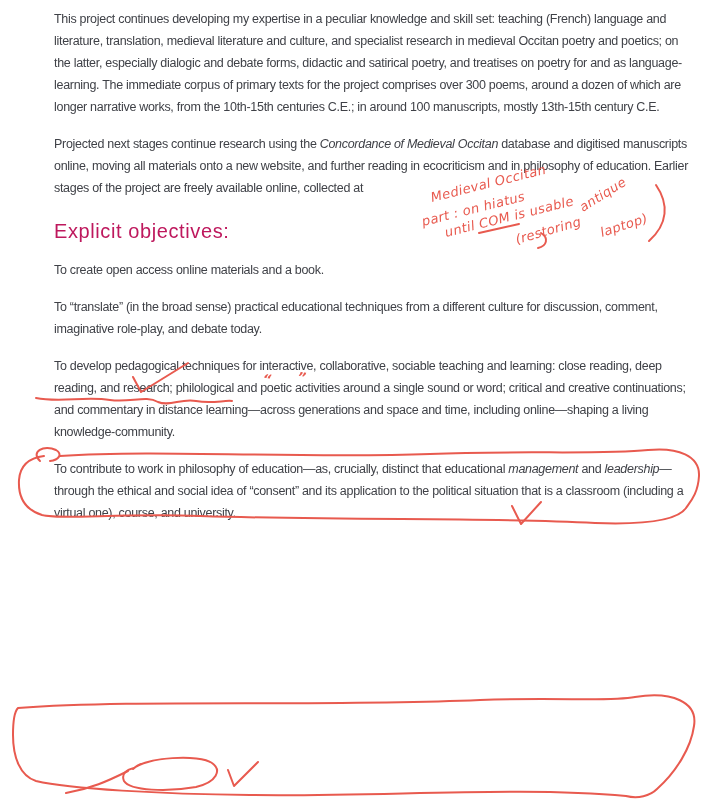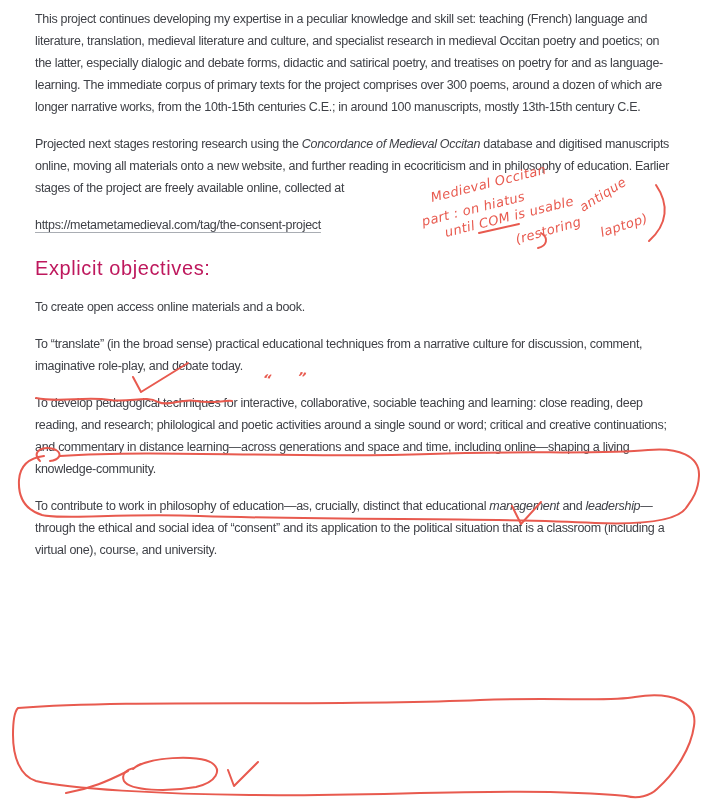--- a/index.html
+++ b/index.html
@@ -2,21 +2,21 @@
 <html><head>
 <meta charset="utf-8">
 <style>
   html,body{margin:0;padding:0;}
   body{
     width:709px;height:799px;overflow:hidden;background:#ffffff;
     font-family:"Liberation Sans","DejaVu Sans",sans-serif;
     color:#3f4147;position:relative;
   }
   .content{
-    padding:8px 20px 0 35px;
+    padding:8px 20px 0 54px;
     font-size:12.5px;line-height:22px;letter-spacing:-0.3px;
   }
   .content p{margin:0 0 15px;white-space:pre;}
   .content h2{
     margin:17px 0 13px;line-height:30px;font-size:20px;font-weight:300;
     color:#be185d;letter-spacing:0.6px;white-space:pre;
   }
   .content a{
     color:inherit;text-decoration:underline;
     text-decoration-color:#a9adb3;text-decoration-thickness:1px;
@@ -36,36 +36,35 @@
 </head>
 <body>
 
 <div class="content">
   <p>This project continues developing my expertise in a peculiar knowledge and skill set: teaching (French) language and
 literature, translation, medieval literature and culture, and specialist research in medieval Occitan poetry and poetics; on
 the latter, especially dialogic and debate forms, didactic and satirical poetry, and treatises on poetry for and as language-
 learning. The immediate corpus of primary texts for the project comprises over 300 poems, around a dozen of which are
 longer narrative works, from the 10th-15th centuries C.E.; in around 100 manuscripts, mostly 13th-15th century C.E.</p>
 
-  <p><span>Projected next stages restoring research using the </span><em>Concordance of Medieval Occitan</em><span> database and digitised manuscripts
+  <p><span>Projected next stages continue research using the </span><em>Concordance of Medieval Occitan</em><span> database and digitised manuscripts
 online, moving all materials onto a new website, and further reading in ecocriticism and in philosophy of education. Earlier
 stages of the project are freely available online, collected at</span></p>
 
-  <p><a>https://metametamedieval.com/tag/the-consent-project</a></p>
 
 
 
   <h2>Explicit objectives:</h2>
 
   <p>To create open access online materials and a book.</p>
 
 
 
 
-  <p>To “translate” (in the broad sense) practical educational techniques from a narrative culture for discussion, comment,
+  <p>To “translate” (in the broad sense) practical educational techniques from a different culture for discussion, comment,
 imaginative role-play, and debate today.</p>
 
   <p>To develop pedagogical techniques for interactive, collaborative, sociable teaching and learning: close reading, deep
 reading, and research; philological and poetic activities around a single sound or word; critical and creative continuations;
 and commentary in distance learning—across generations and space and time, including online—shaping a living
 knowledge-community.</p>
 
   <p><span>To contribute to work in philosophy of education—as, crucially, distinct that educational </span><em>management</em><span> and </span><em>leadership</em><span>—
 through the ethical and social idea of “consent” and its application to the political situation that is a classroom (including a
 virtual one), course, and university.</span></p>

